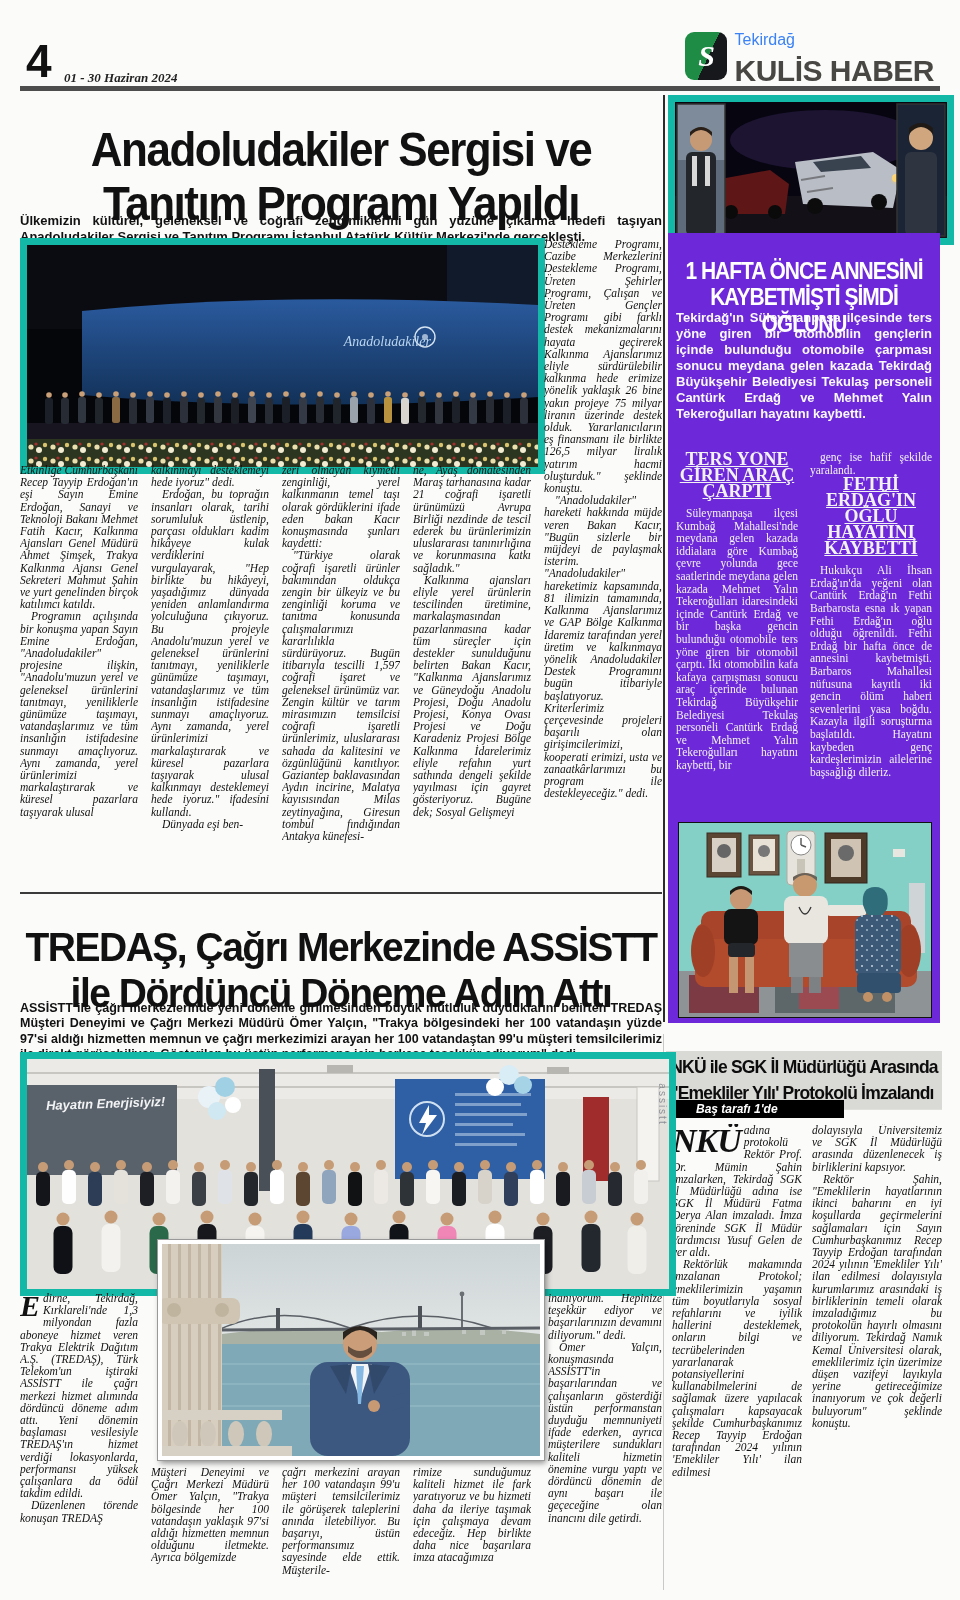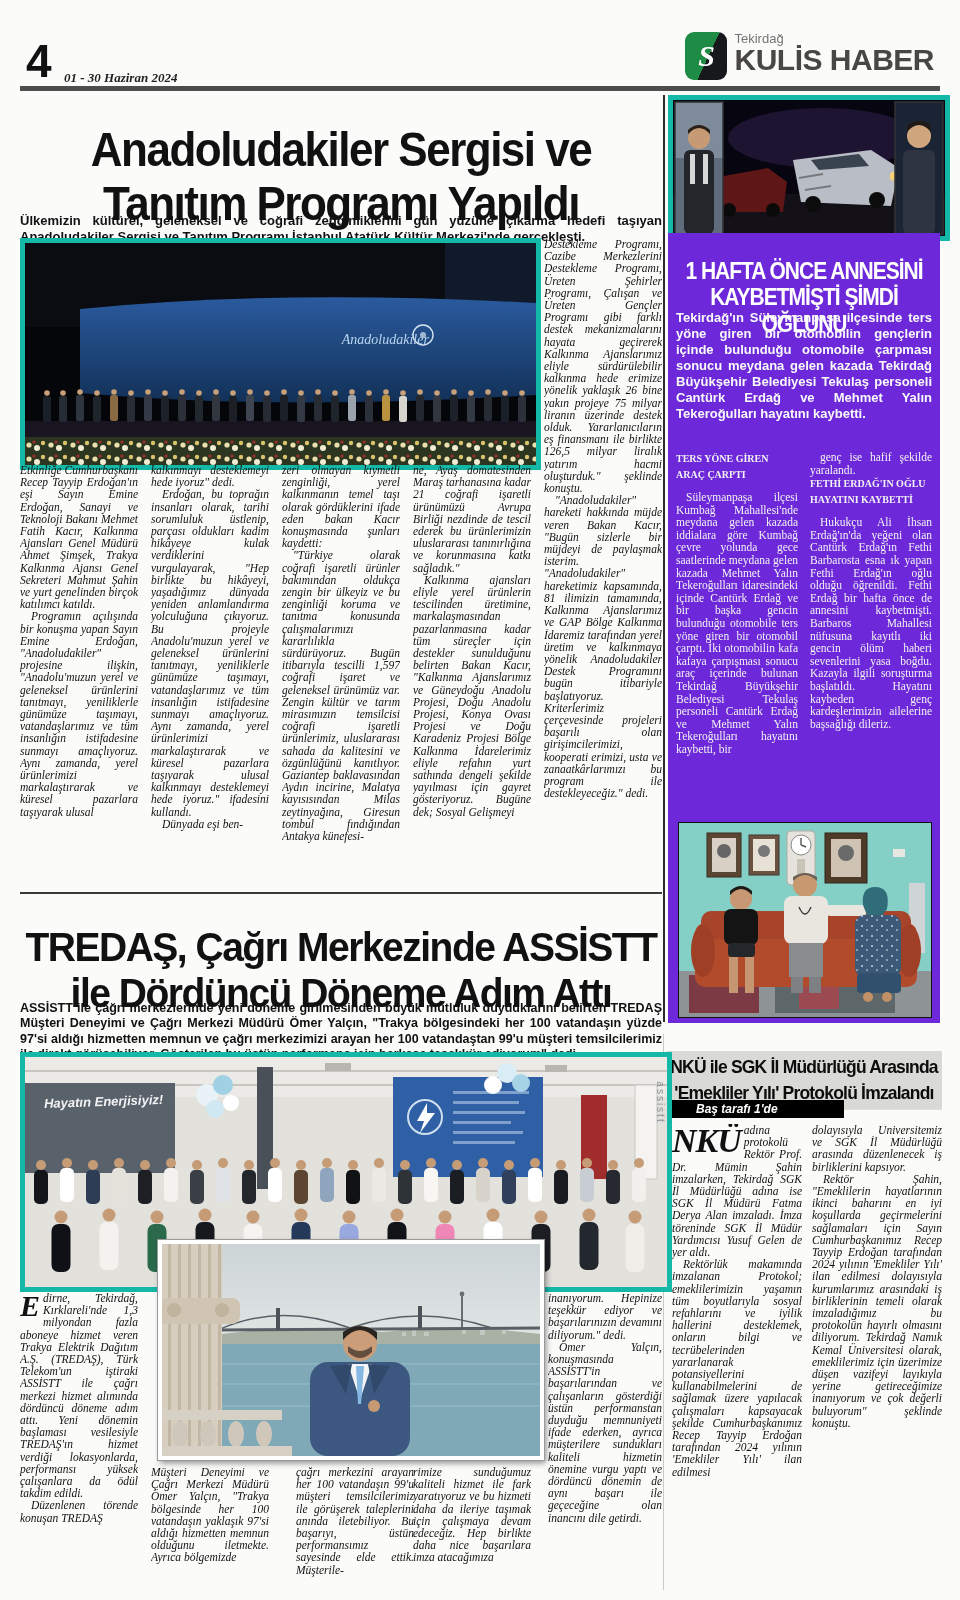--- a/index.html
+++ b/index.html
@@ -7,21 +7,21 @@
         font-family:"Liberation Serif",serif;color:#111;}
   
   .pagenum{position:absolute;left:26px;top:38px;font-family:"Liberation Sans",sans-serif;
            font-weight:bold;font-size:46px;line-height:46px;}
   .issue-date{position:absolute;left:64px;top:70px;font-style:italic;font-weight:bold;font-size:13px;color:#222;}
   .masthead{position:absolute;right:26px;top:32px;display:flex;align-items:flex-start;gap:7px;}
   .mast-icon{width:42px;height:48px;border-radius:9px;background:linear-gradient(115deg,#1e8c45 54%,#17181c 54%);
              display:flex;align-items:center;justify-content:center;color:#fff;
              font-family:"Liberation Serif",serif;font-style:italic;font-weight:bold;font-size:30px;}
   .mast-text{line-height:1;}
-  .mast-city{font-family:"Liberation Sans",sans-serif;font-size:13px;color:#737373;display:block;margin-bottom:0;}
+  .mast-city{font-family:"Liberation Sans",sans-serif;font-size:16px;color:#3b82f6;display:block;margin-bottom:8px;}
   .mast-name{font-family:"Liberation Sans",sans-serif;font-weight:bold;font-size:30px;letter-spacing:-0.5px;color:#484744;}
   .header-rule{position:absolute;left:20px;top:86px;width:920px;height:5px;background:#4d4d4d;}
   .vrule{position:absolute;left:663px;top:95px;width:2px;height:927px;background:#2b2b2b;}
   .vrule2{position:absolute;left:663px;top:1034px;width:1px;height:556px;background:#c9c9c5;}
   
   .prelines{white-space:pre-line;}
   .main-headline{position:absolute;left:20px;top:94px;width:642px;text-align:center;
       font-family:"Liberation Sans",sans-serif;font-weight:bold;font-size:44px;line-height:50px;
       letter-spacing:-1.5px;transform:scaleY(1.08);transform-origin:top;}
   .main-lead{position:absolute;left:20px;top:200px;width:642px;font-family:"Liberation Sans",sans-serif;
@@ -33,42 +33,42 @@
       font-weight:bold;font-size:12.5px;line-height:15.5px;text-align:justify;}
   .article-rule{position:absolute;left:20px;top:892px;width:642px;height:2px;background:#3a3a3a;}
   
   .col{position:absolute;font-size:11.5px;line-height:12.2px;text-align:justify;overflow:hidden;font-style:italic;}
   .col .para{margin:0;text-indent:11px;}
   .col.cont .para:first-child{text-indent:0;}
   .col.dropcol .para:first-child{text-indent:0;}
   .dropcap{float:left;font-weight:bold;font-size:30px;line-height:24px;padding:2px 3px 0 0;}
   .dropcap.big{font-size:34px;line-height:30px;font-weight:bold;letter-spacing:-1px;}
   
-  .photo{position:absolute;overflow:hidden;border:5px solid #14b8a6;background:#000;}
+  .photo{position:absolute;overflow:hidden;border:7px solid #14b8a6;background:#000;}
   .photo svg{display:block;}
   .photo-label{position:absolute;font-style:italic;}
   .screen-script{left:62%;top:40%;color:#b9d4ee;font-size:14px;font-family:"Liberation Serif",serif;}
   .wall-slogan{left:3%;top:16%;color:#f2f3f4;font-family:"Liberation Sans",sans-serif;font-weight:bold;
                font-size:13px;transform:rotate(-2deg);}
   .assistt-banner{right:-14px;top:40px;color:#8a8f96;font-family:"Liberation Sans",sans-serif;
                font-size:10px;letter-spacing:2px;transform:rotate(90deg);font-style:normal;}
   .inset-photo{position:absolute;border:4px solid #fff;box-shadow:0 0 0 1px #999,2px 3px 6px rgba(0,0,0,.45);
                overflow:hidden;background:#9db8c2;}
   
   .accident-box{position:absolute;left:668px;top:233px;width:272px;height:790px;background:#6d28d9;color:#f4f4f4;}
   .accident-headline{position:absolute;left:4px;top:8px;width:264px;text-align:center;color:#fff;
       font-family:"Liberation Sans",sans-serif;font-weight:bold;font-size:21px;line-height:24px;
       letter-spacing:-1px;transform:scaleY(1.1);transform-origin:top;}
   .accident-lead{position:absolute;left:8px;top:64px;width:256px;font-family:"Liberation Sans",sans-serif;
       font-weight:bold;font-size:13px;line-height:16px;text-align:justify;color:#fafafa;}
   .acc-col{position:absolute;top:218px;width:122px;height:378px;font-size:11.5px;line-height:12.6px;
       text-align:justify;color:#f2f2f2;overflow:hidden;}
   .acc-col .para{margin:0;text-indent:10px;}
-  .acc-subhead{font-family:"Liberation Serif",serif;font-weight:bold;font-size:10px;line-height:16px;
-      text-align:left;margin:0 0 8px 0;}
+  .acc-subhead{font-family:"Liberation Serif",serif;font-weight:bold;font-size:18px;line-height:16px;
+      text-align:center;margin:0 0 8px 0;text-decoration:underline;}
   .acc-subhead.second{margin-top:0;}
   
   .nku-headline{position:absolute;left:666px;top:1036px;width:276px;background:#d9d9d6;color:#0c0c0c;
       text-align:center;font-family:"Liberation Sans",sans-serif;font-weight:bold;font-size:17.5px;
       line-height:25px;letter-spacing:-0.8px;padding:3px 0;transform:scaleY(1.05);transform-origin:top;}
   .nku-tag{position:absolute;left:672px;top:1100px;width:148px;height:18px;background:#000;color:#fff;
       font-family:"Liberation Sans",sans-serif;font-weight:bold;font-style:italic;font-size:12px;
       line-height:18px;padding-left:24px;}
   .nku-col{height:466px;width:130px;top:1124px;}
   
@@ -465,21 +465,21 @@
   <div class="col dropcol" style="left:20px;top:1292px;width:118px;height:300px;">
     <span class="dropcap">E</span>
     <div>
         <p class="para">dirne, Tekirdağ, Kırklareli'nde 1,3 milyondan fazla aboneye hizmet veren Trakya Elektrik Dağıtım A.Ş. (TREDAŞ), Türk Telekom'un iştiraki ASSİSTT ile çağrı merkezi hizmet alımında dördüncü döneme adım attı. Yeni dönemin başlaması vesilesiyle TREDAŞ'ın hizmet verdiği lokasyonlarda, performansı yüksek çalışanlara da ödül takdim edildi.</p>
         <p class="para">Düzenlenen törende konuşan TREDAŞ</p>
       </div>
   </div>
   <div class="col cont" style="left:151px;top:1466px;width:118px;height:128px;">
       <p class="para">Müşteri Deneyimi ve Çağrı Merkezi Müdürü Ömer Yalçın, "Trakya bölgesinde her 100 vatandaşın yaklaşık 97'si aldığı hizmetten memnun olduğunu iletmekte. Ayrıca bölgemizde</p>
     </div>
-  <div class="col cont" style="left:296px;top:1466px;width:118px;height:128px;">
+  <div class="col cont" style="left:282px;top:1466px;width:118px;height:128px;">
       <p class="para">çağrı merkezini arayan her 100 vatandaşın 99'u müşteri temsilcilerimiz ile görüşerek taleplerini anında iletebiliyor. Bu başarıyı, üstün performansımız sayesinde elde ettik. Müşterile-</p>
     </div>
   <div class="col cont" style="left:548px;top:1292px;width:114px;height:302px;">
       <p class="para">inanıyorum. Hepinize teşekkür ediyor ve başarılarınızın devamını diliyorum." dedi.</p>
       <p class="para">Ömer Yalçın, konuşmasında ASSİSTT'in başarılarından ve çalışanların gösterdiği üstün performanstan duyduğu memnuniyeti ifade ederken, ayrıca müşterilere sundukları kaliteli hizmetin önemine vurgu yaptı ve dördüncü dönemin de aynı başarı ile geçeceğine olan inancını dile getirdi.</p>
     </div>
   <div class="col cont" style="left:413px;top:1466px;width:118px;height:128px;">
       <p class="para">rimize sunduğumuz kaliteli hizmet ile fark yaratıyoruz ve bu hizmeti daha da ileriye taşımak için çalışmaya devam edeceğiz. Hep birlikte daha nice başarılara imza atacağımıza</p>
     </div>
 

